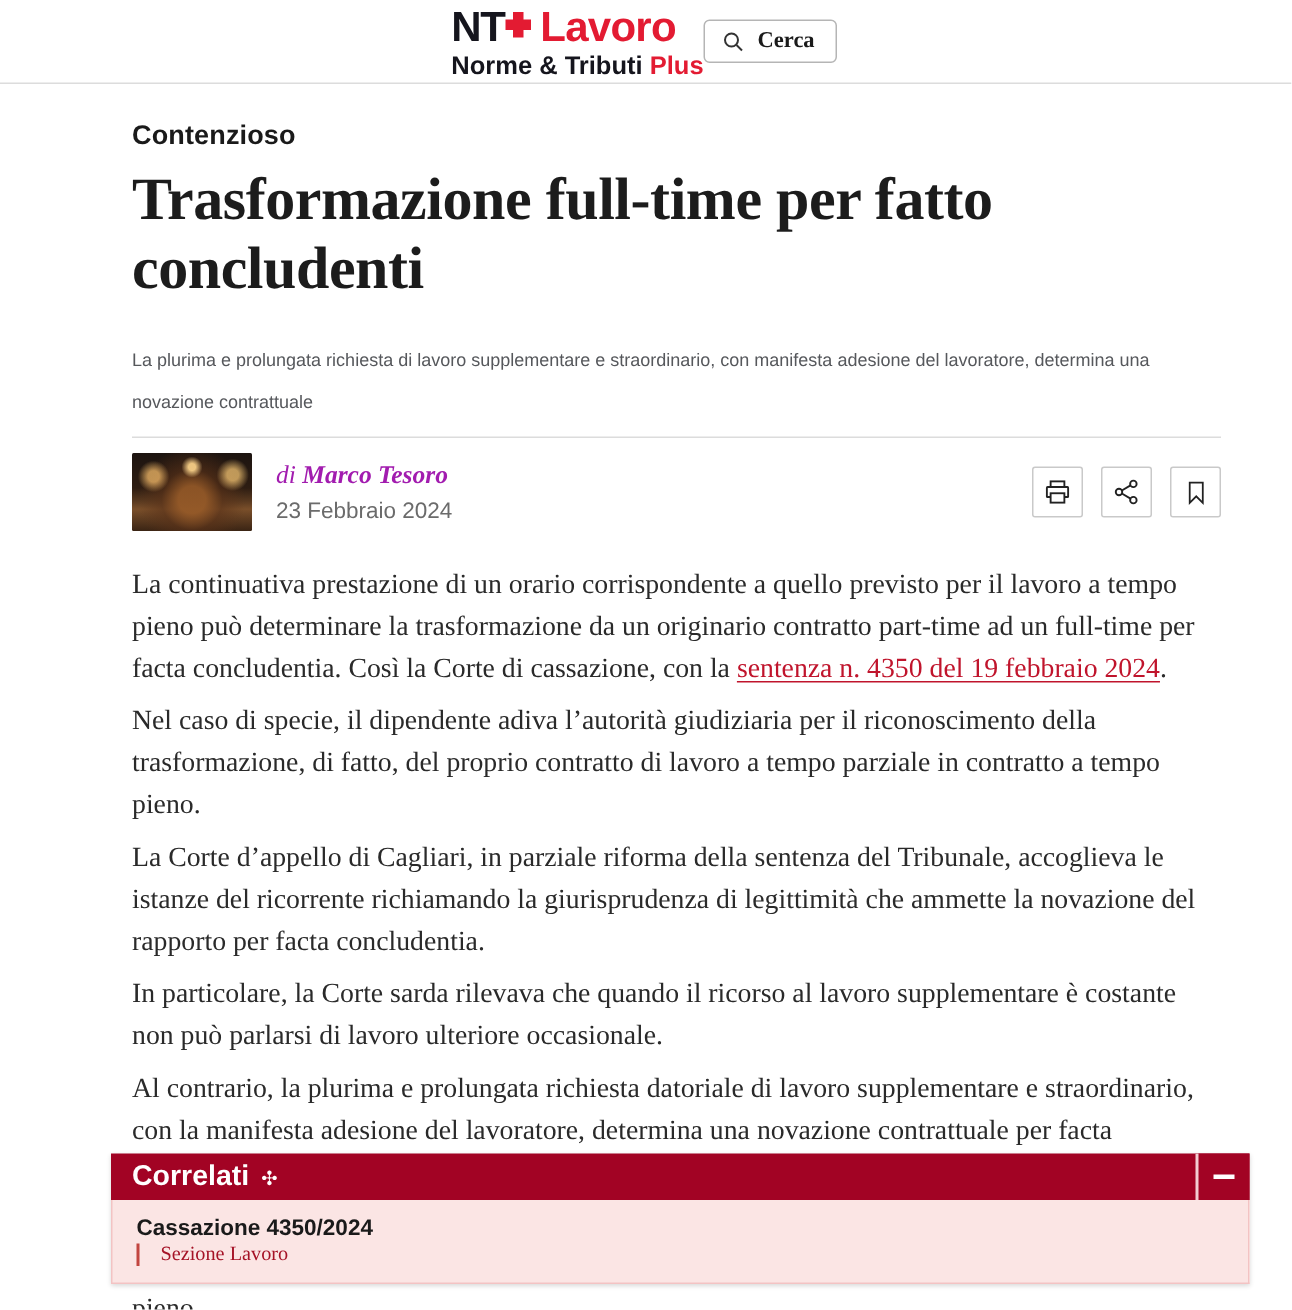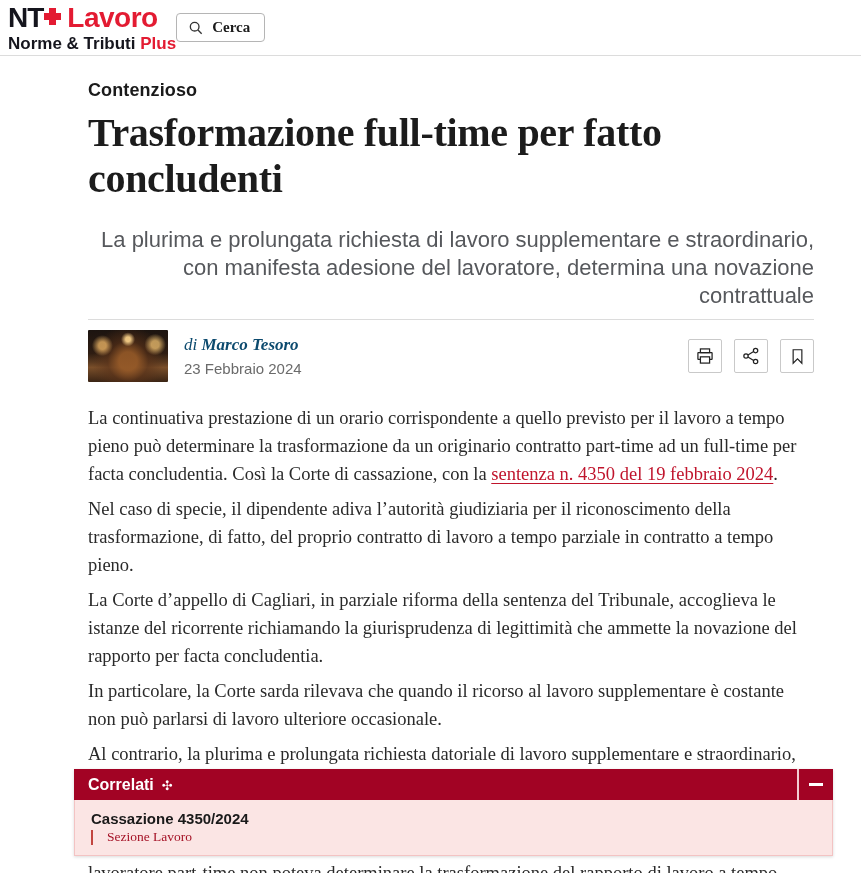--- a/index.html
+++ b/index.html
@@ -1,21 +1,21 @@
 <!DOCTYPE html>
 <html style="--brand-red: #e31b32; --link-red: #c0142c; --correlati-red: #a20324;"><head>
 <meta charset="utf-8">
 <style>
   * { margin: 0; padding: 0; box-sizing: border-box; }
   html, body { width: 861px; height: 873px; overflow: hidden; background: #fff; }
   body { font-family: "Liberation Sans", sans-serif; position: relative; }
 
   
   .header {
-    height: 56px; display: flex; align-items: center; justify-content: flex-start;
+    height: 56px; display: flex; align-items: center; justify-content: center;
     padding: 0 10px 0 8px; border-bottom: 1px solid #dcdcdc; background: #fff;
   }
   .logo { display: flex; flex-direction: column; line-height: 1; cursor: pointer; }
   .logo-top { display: flex; align-items: flex-start; }
   .logo-nt { font-weight: bold; font-size: 28px; letter-spacing: -1px; color: #15151d; }
   .logo-plus { position: relative; width: 17px; height: 17px; margin: 4px 6px 0 1px; }
   .logo-plus::before, .logo-plus::after { content: ""; position: absolute; background: var(--brand-red); }
   .logo-plus::before { left: 5px; top: 0; width: 7px; height: 17px; }
   .logo-plus::after { left: 0; top: 5px; width: 17px; height: 7px; }
   .logo-name { font-weight: bold; font-size: 28px; letter-spacing: -0.5px; color: var(--brand-red); }
@@ -27,35 +27,35 @@
     cursor: pointer; font-family: Liberation Serif, serif;
   }
 
   
   .content { width: 726px; margin-left: 88px; padding-top: 24px; }
   .category { font-size: 18px; font-weight: bold; color: #1a1a1a; margin-bottom: 9px; letter-spacing: 0.1px; }
   .title {
     font-family: "Liberation Serif", serif; font-weight: bold; font-size: 40px; line-height: 46px;
     color: #1c1c1c; letter-spacing: -0.3px; margin-bottom: 24px;
   }
-  .subtitle { font-size: 22px; line-height: 28px; color: #56585c; margin-bottom: 0; text-align: right; }
+  .subtitle { font-size: 12px; line-height: 28px; color: #56585c; margin-bottom: 0; }
   .divider { border: none; border-top: 1px solid #dcdcdc; margin: 9px 0 10px 0; }
 
   .author-row { display: flex; align-items: center; margin-bottom: 22px; height: 52px; }
   .thumb {
     width: 80px; height: 52px; flex: 0 0 80px; margin-right: 16px; border-radius: 1px;
     background:
       radial-gradient(circle at 50% 18%, rgba(255,214,140,0.9) 0 4%, rgba(255,214,140,0) 12%),
       radial-gradient(circle at 18% 30%, rgba(255,196,110,0.7) 0 5%, rgba(255,196,110,0) 14%),
       radial-gradient(circle at 84% 28%, rgba(255,206,120,0.7) 0 5%, rgba(255,206,120,0) 14%),
       radial-gradient(circle at 50% 60%, rgba(150,90,40,0.9) 0 18%, rgba(90,50,25,0.6) 40%, rgba(40,22,12,0) 70%),
       linear-gradient(to bottom, #1c1410 0%, #2e1d12 45%, #5a3a20 62%, #7a4f2a 72%, #3a2414 100%);
   }
   .byline { flex: 1; }
-  .byline-name { font-family: "Liberation Serif", serif; font-style: italic; font-size: 17px; color: #0c4a6e; }
+  .byline-name { font-family: "Liberation Serif", serif; font-style: italic; font-size: 17px; color: #a21caf; }
   .byline-name b { font-weight: bold; }
   .byline-date { font-size: 15px; color: #6b6b6b; margin-top: 5px; }
   .action-icons { display: flex; gap: 12px; }
   .icon-btn {
     width: 34px; height: 34px; border: 1px solid #c9c9c9; border-radius: 2px; background: #fff;
     display: flex; align-items: center; justify-content: center; cursor: pointer; padding: 0;
   }
   .icon-btn svg { display: block; }
 
   
@@ -63,21 +63,21 @@
   .article p { margin: 0 0 7px 0; }
   .article a { color: var(--link-red); text-decoration: underline; text-underline-offset: 3px; text-decoration-thickness: 1px; cursor: pointer; }
 
   
   .correlati {
     position: absolute; left: 74px; width: 759px; bottom: 17px; z-index: 5;
     box-shadow: 0 1px 3px rgba(0,0,0,0.15);
   }
   .correlati-bar { display: flex; height: 31px; background: var(--correlati-red); align-items: stretch; }
   .correlati-title-wrap { flex: 1; display: flex; align-items: center; padding-left: 14px; gap: 8px; }
-  .correlati-title { color: #fff; font-weight: bold; font-size: 16px; }
+  .correlati-title { color: #fff; font-weight: bold; font-size: 19px; }
   .correlati-sparkle { color: #fff; font-size: 13px; line-height: 1; margin-top: 1px; }
   .correlati-min {
     width: 36px; border: none; border-left: 2px solid #f3cdd2; background: var(--correlati-red);
     display: flex; align-items: center; justify-content: center; cursor: pointer; padding: 0;
   }
   .minus-glyph { display: block; width: 14px; height: 3px; background: #fff; }
   .correlati-body {
     background: #fbe5e4; border: 1px solid #f3c3c3; border-top: none; height: 56px; padding: 10px 16px 0 16px;
   }
   .rel-title { font-size: 15px; font-weight: bold; color: #1a1a1a; cursor: pointer; }

